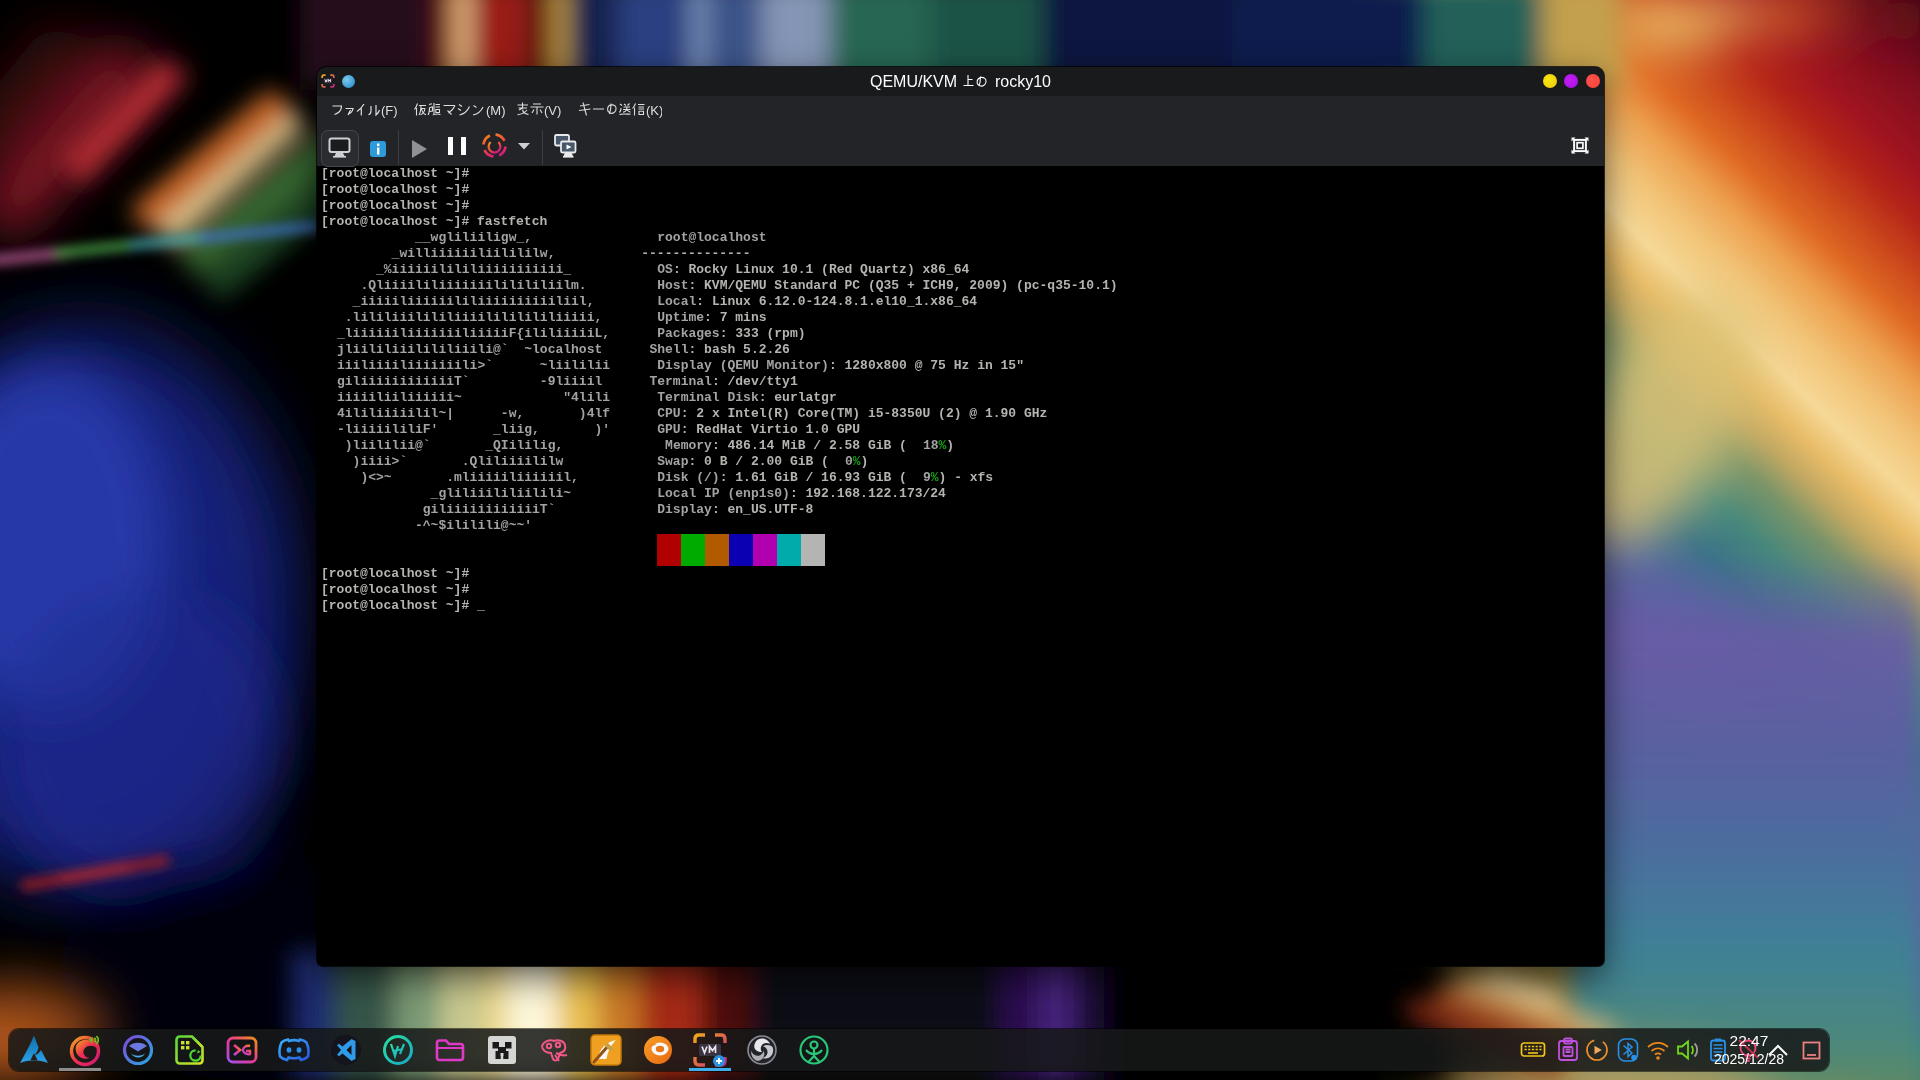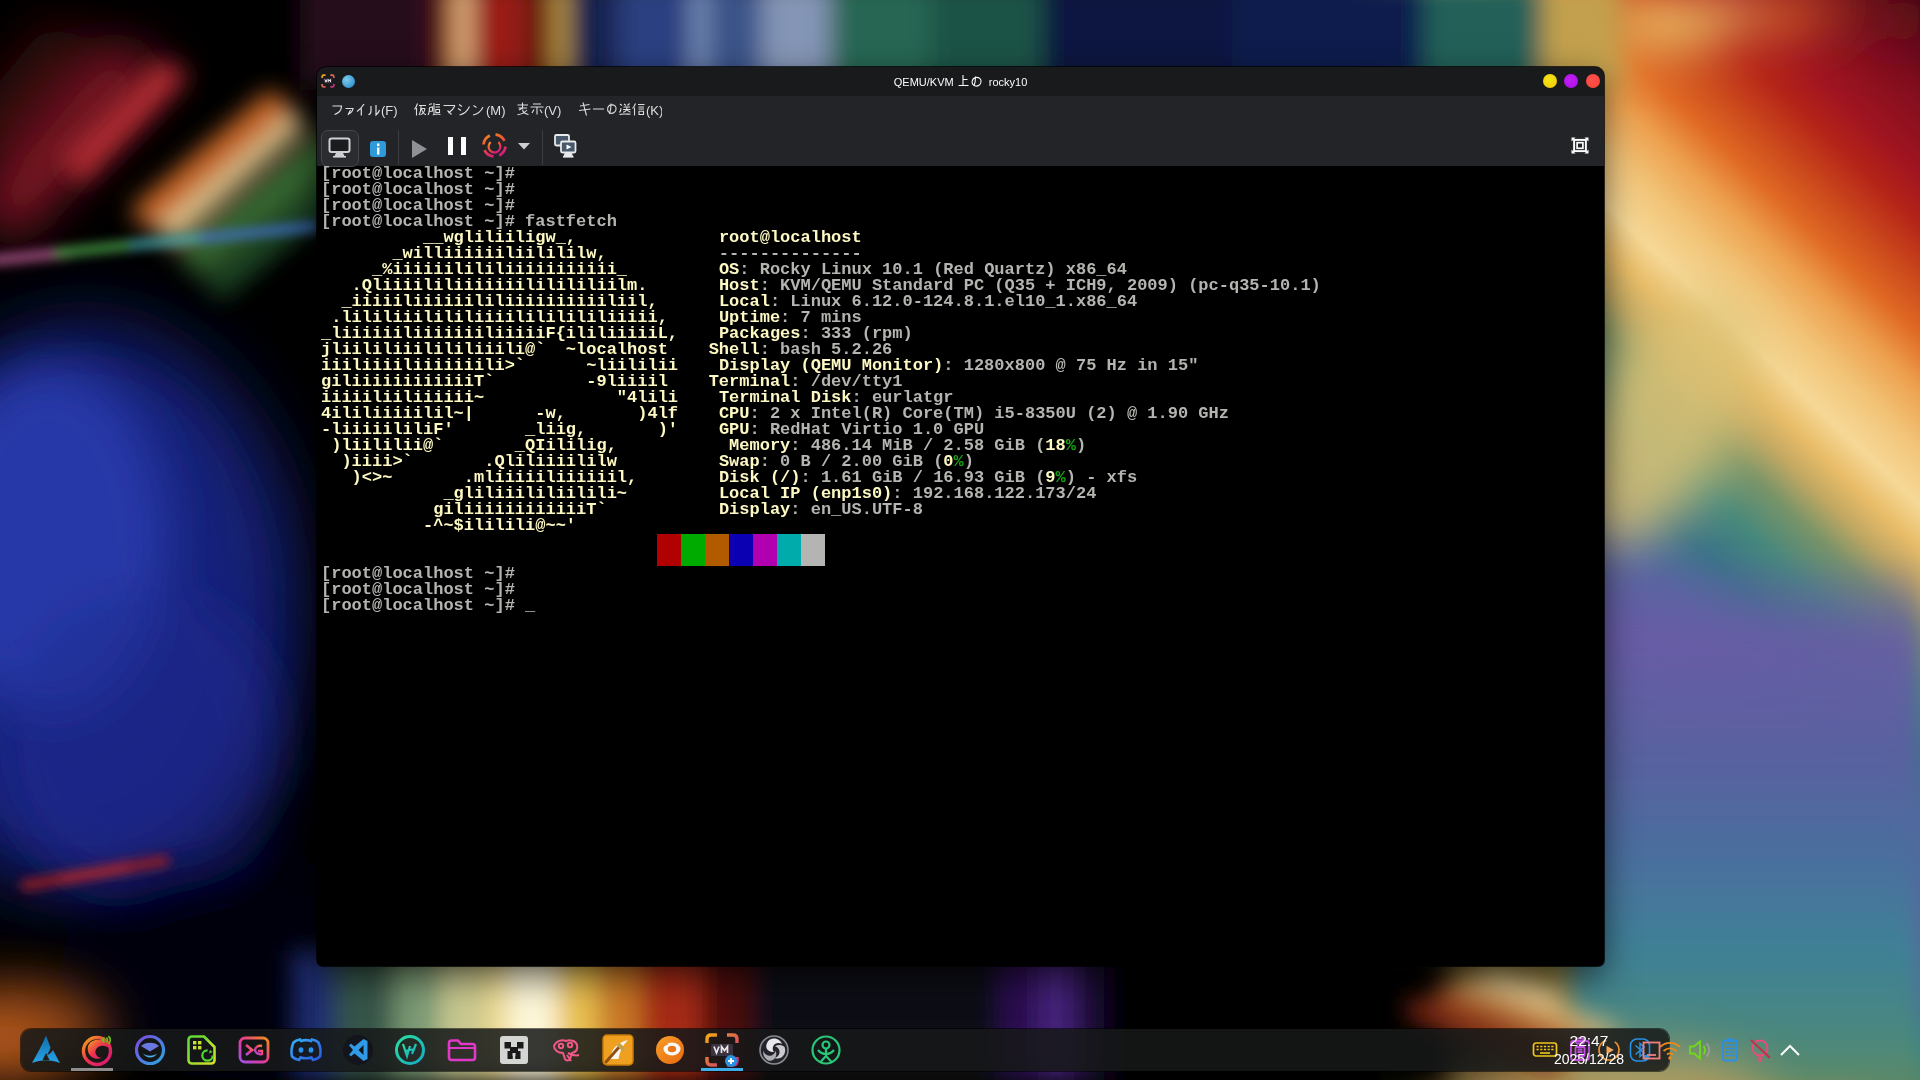--- a/index.html
+++ b/index.html
@@ -1,24 +1,24 @@
 <!DOCTYPE html>
 <html><head><meta charset="utf-8"><style>
 html,body{margin:0;padding:0;width:1920px;height:1080px;overflow:hidden;background:#000;font-family:"Liberation Sans",sans-serif;}
 #wall{position:absolute;left:0;top:0;}
 #win{position:absolute;left:317px;top:67px;width:1287px;height:899px;background:#000;border-radius:9px 9px 6px 6px;box-shadow:0 12px 34px rgba(0,0,0,.6),0 0 0 1px rgba(0,0,0,.75);overflow:hidden;}
 #tbar{position:absolute;left:0;top:0;width:100%;height:29px;background:#191a1c;}
-#ttl{position:absolute;left:0;top:0;width:100%;height:29px;line-height:30px;text-align:center;color:#fcfcfc;font-size:11px;}
+#ttl{position:absolute;left:0;top:0;width:100%;height:29px;line-height:30px;text-align:center;color:#fcfcfc;font-size:16px;}
 .wbtn{position:absolute;top:7px;width:14px;height:14px;border-radius:50%;}
 #mbar{position:absolute;left:0;top:29px;width:100%;height:27px;background:#232428;}
 #tools{position:absolute;left:0;top:56px;width:100%;height:43px;background:#232428;}
-#term{position:absolute;left:4px;top:99px;margin:0;font-family:"Liberation Mono",monospace;font-weight:bold;font-size:17px;line-height:16px;color:#b4b4b0;white-space:pre;}
-#term .g{color:#fef9c3;}
+#term{position:absolute;left:4px;top:99px;margin:0;font-family:"Liberation Mono",monospace;font-weight:bold;font-size:13px;line-height:16px;color:#b4b4b0;white-space:pre;}
+#term .g{color:#a3a3a3;margin-left:16px;}
 #term .d{color:#12a312;}
-#panel{position:absolute;left:9px;top:1029px;width:1648px;height:42px;background:rgba(22,24,24,0.86);border-radius:10px;box-shadow:0 0 0 1px rgba(0,0,0,.55);margin-left:12px;}
+#panel{position:absolute;left:9px;top:1029px;width:1820px;height:42px;background:rgba(22,24,24,0.86);border-radius:10px;box-shadow:0 0 0 1px rgba(0,0,0,.55);}
 .ico{position:absolute;top:3px;width:36px;height:36px;}
 .tico{position:absolute;top:8px;width:26px;height:26px;}
 #clock{position:absolute;right:45px;top:4px;text-align:center;color:#fff;line-height:1;}
 #clock .t1{font-size:15.5px;}
 #clock .t2{font-size:14px;margin-top:3px;}
 .sep{position:absolute;top:6px;width:1px;height:31px;background:#45464b;}
 </style></head>
 <body>
 <svg id="wall" width="1920" height="1080" viewBox="0 0 1920 1080">
 <defs>

